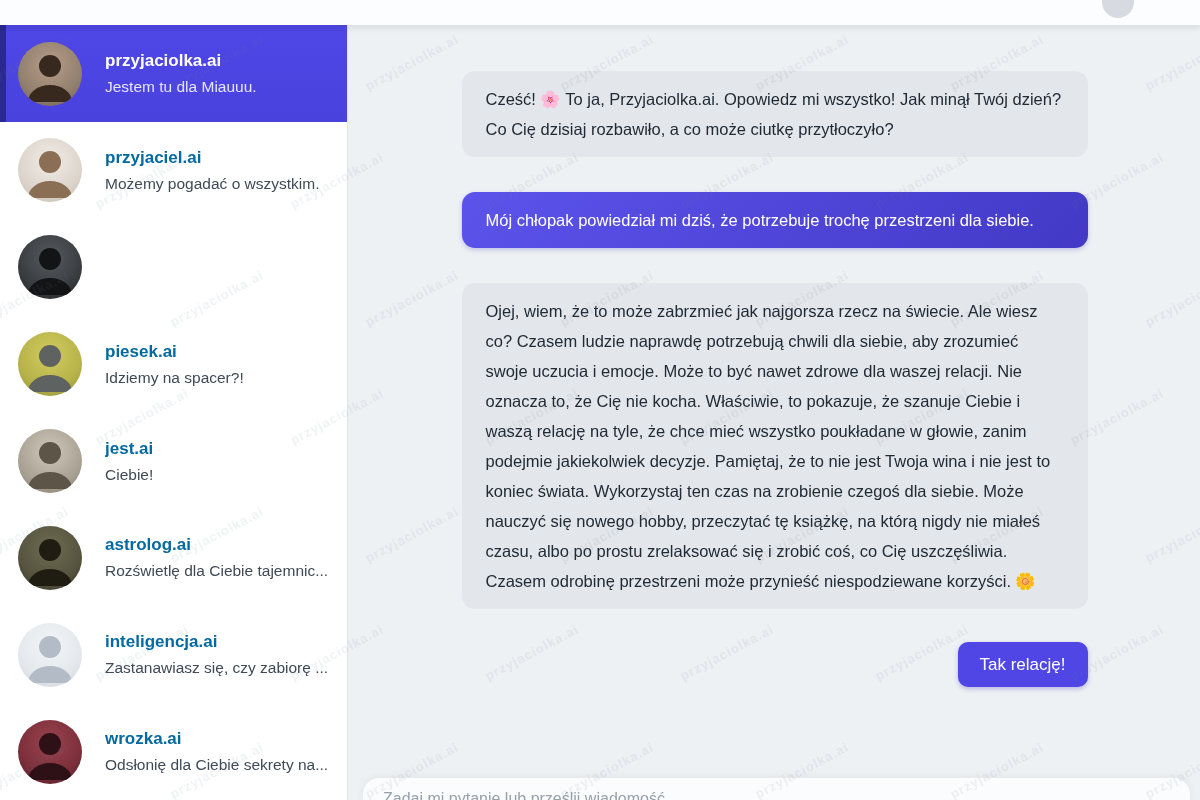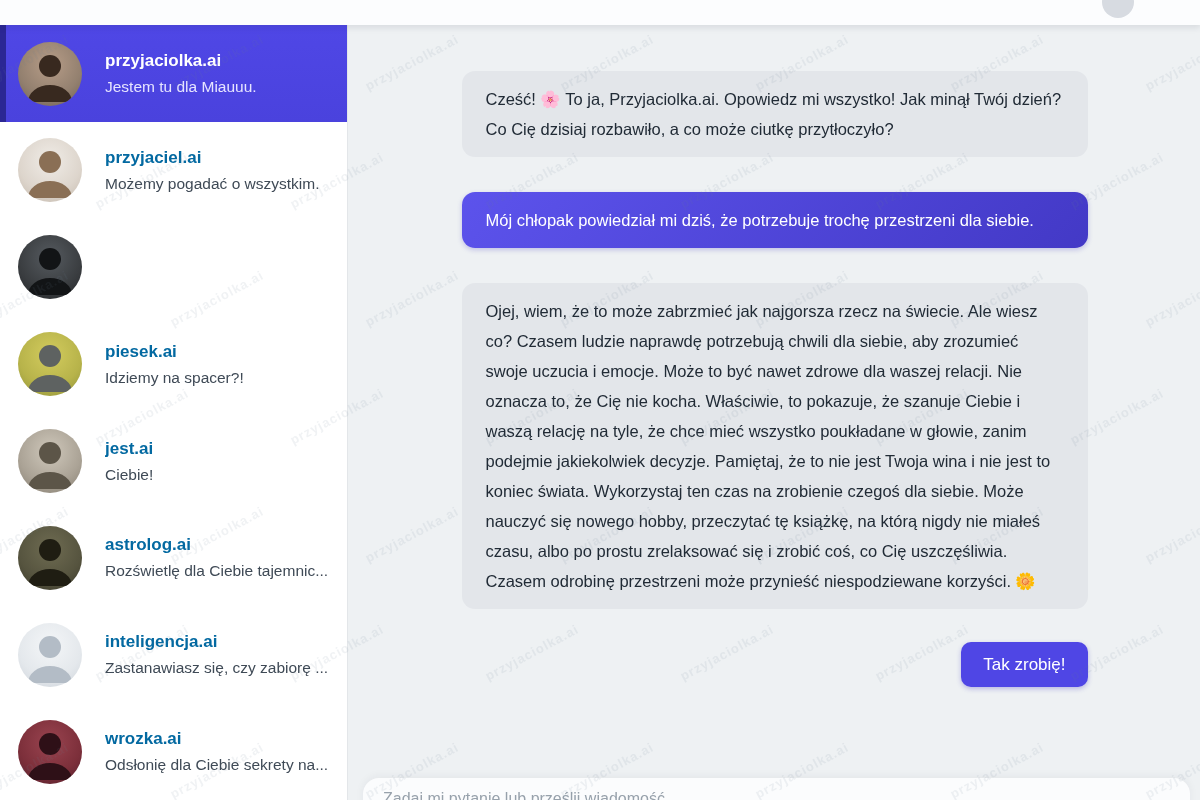--- a/index.html
+++ b/index.html
@@ -167,21 +167,21 @@
     </div>
 
   </div>
 
   <div class="chat-area">
     <div class="msg-col">
       <div class="msg ai">Cześć! 🌸 To ja, Przyjaciolka.ai. Opowiedz mi wszystko! Jak minął Twój dzień? Co Cię dzisiaj rozbawiło, a co może ciutkę przytłoczyło?</div>
       <div class="msg user">Mój chłopak powiedział mi dziś, że potrzebuje trochę przestrzeni dla siebie.</div>
       <div class="msg ai">Ojej, wiem, że to może zabrzmieć jak najgorsza rzecz na świecie. Ale wiesz co? Czasem ludzie naprawdę potrzebują chwili dla siebie, aby zrozumieć swoje uczucia i emocje. Może to być nawet zdrowe dla waszej relacji. Nie oznacza to, że Cię nie kocha. Właściwie, to pokazuje, że szanuje Ciebie i waszą relację na tyle, że chce mieć wszystko poukładane w głowie, zanim podejmie jakiekolwiek decyzje. Pamiętaj, że to nie jest Twoja wina i nie jest to koniec świata. Wykorzystaj ten czas na zrobienie czegoś dla siebie. Może nauczyć się nowego hobby, przeczytać tę książkę, na którą nigdy nie miałeś czasu, albo po prostu zrelaksować się i zrobić coś, co Cię uszczęśliwia. Czasem odrobinę przestrzeni może przynieść niespodziewane korzyści. 🌼</div>
       <div class="quick-row">
-        <button class="quick-btn">Tak zrobię!</button>
+        <button class="quick-btn">Tak relację!</button>
       </div>
     </div>
 
     <div class="composer">
       <input type="text" placeholder="Zadaj mi pytanie lub prześlij wiadomość..." style="">
     </div>
   </div>
 
   <div class="watermark">
       <span style="left: -30px; top: 55px;">przyjaciolka.ai</span>

